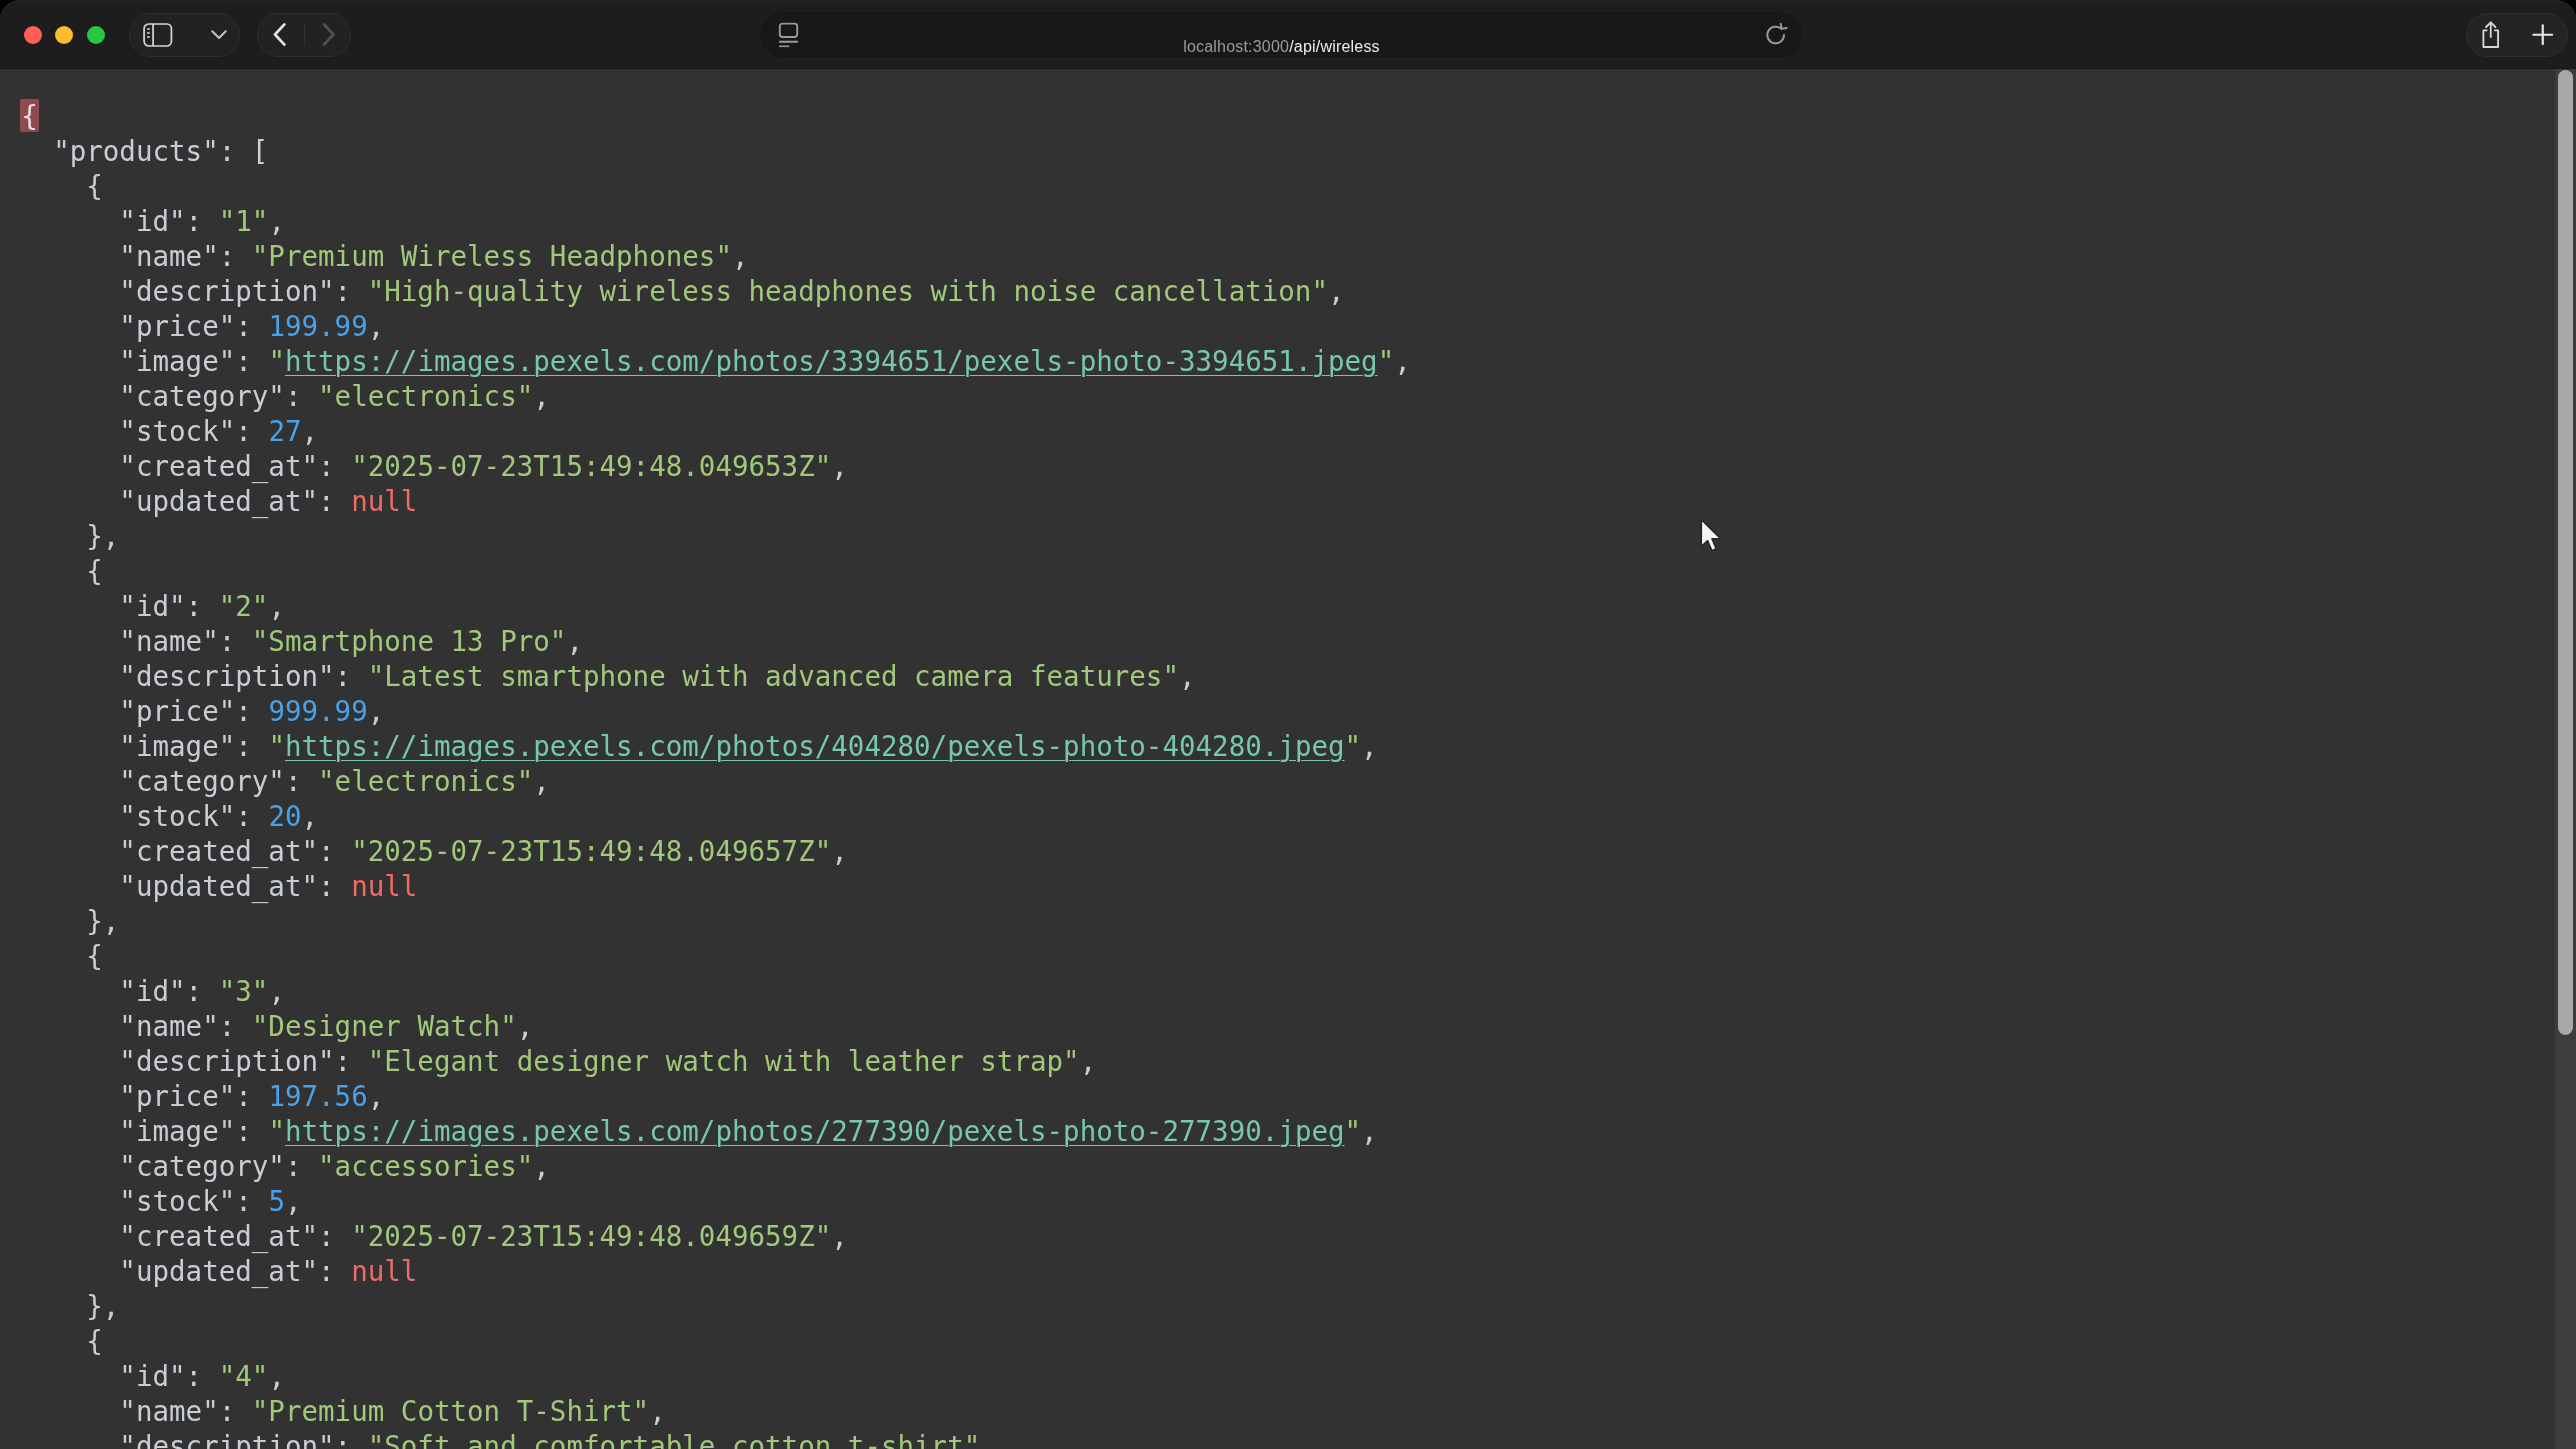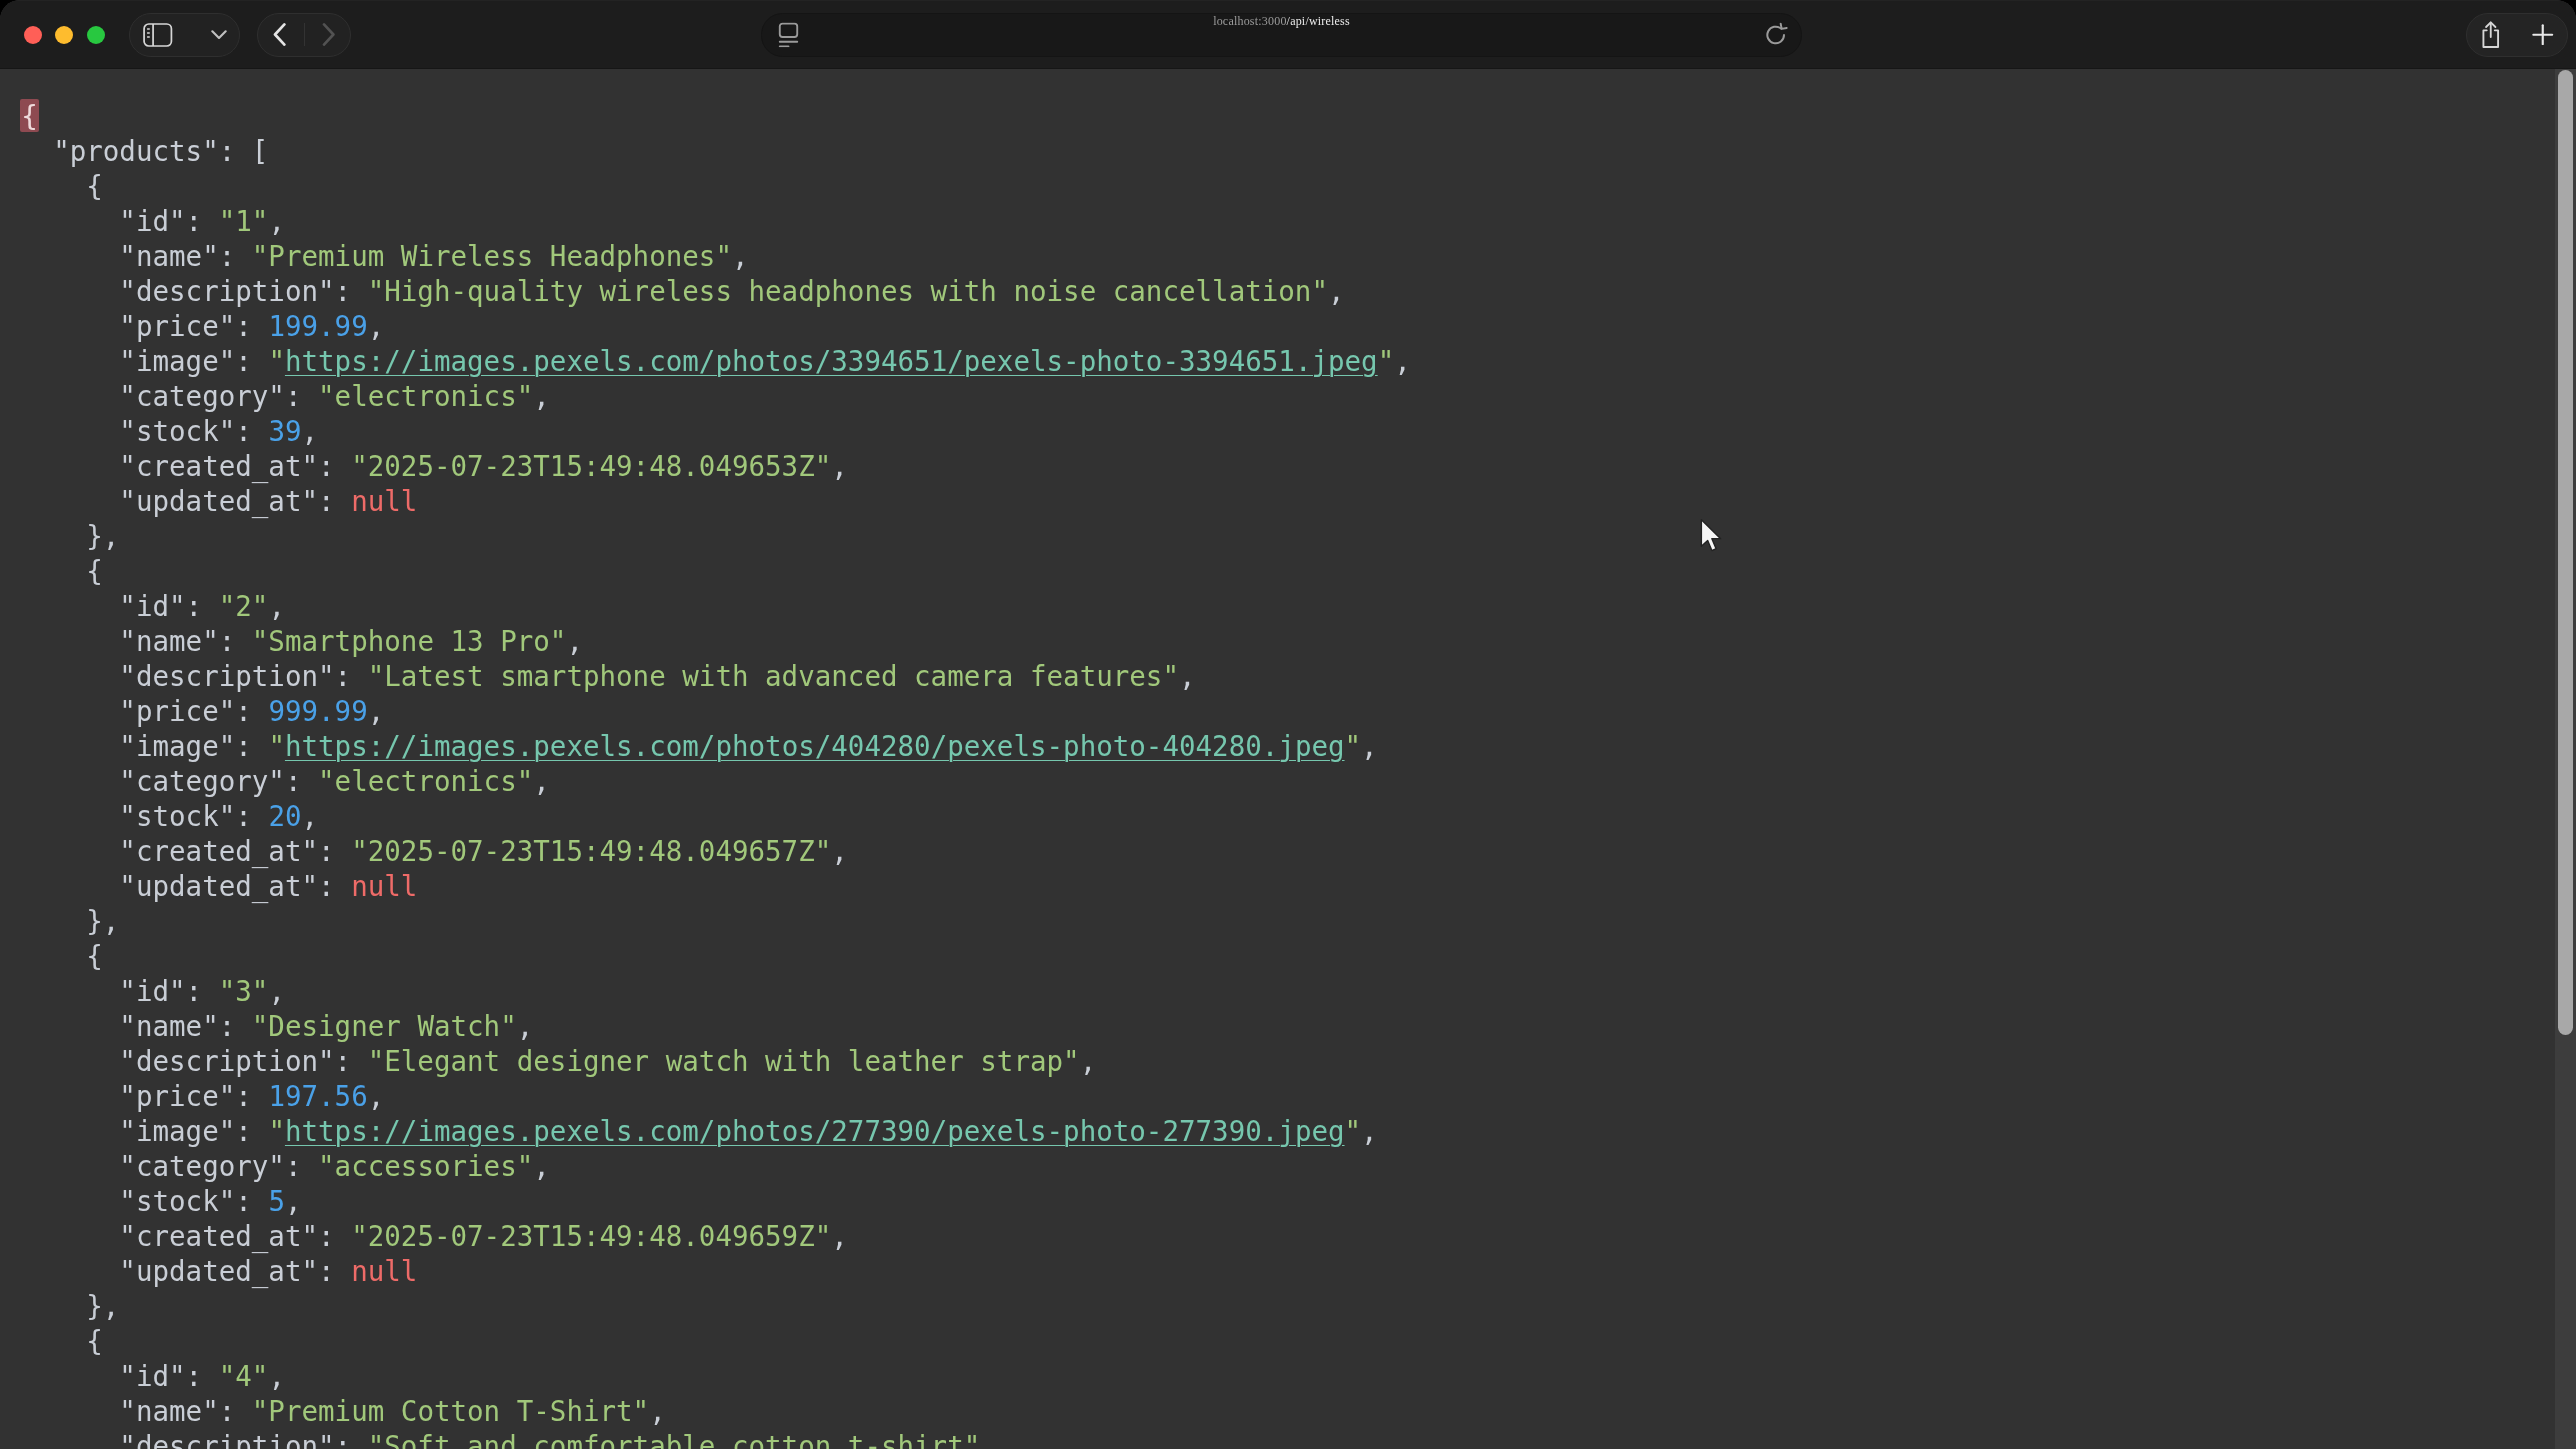--- a/index.html
+++ b/index.html
@@ -39,22 +39,22 @@
     border:0.7px solid var(--button-border);display:flex;align-items:center;}
   .pill-sidebar{left:129px;width:111px;justify-content:space-between;padding:0 12px 0 13.4px;}
   .pill-nav{left:257px;width:94px;justify-content:space-between;padding:0 14.8px;}
   .nav-divider{position:absolute;left:50%;top:9.4px;bottom:9.4px;width:1.3px;background:#333;}
   .pill-right{left:2466px;width:102px;justify-content:space-between;padding:0 13.4px;background:#242424;}
   .toolbar svg{display:block;}
   .tbtn{background:none;border:none;cursor:default;display:flex;align-items:center;justify-content:center;padding:0;}
   
   .urlbar{position:absolute;top:12.7px;left:761px;width:1041px;height:44px;border-radius:21.5px;
     background:var(--url-pill-bg);border:0.7px solid #141414;}
-  .url-text{position:absolute;inset:0;display:flex;align-items:flex-start;justify-content:center;
-    font-size:12px;letter-spacing:0.2px;font-family:Liberation Serif, serif;}
+  .url-text{position:absolute;inset:0;display:flex;align-items:flex-end;justify-content:center;
+    font-size:16px;letter-spacing:0.2px;}
   .url-text .host{color:var(--url-host);}
   .url-text .path{color:var(--url-path);}
   .url-icon-left{position:absolute;left:14.8px;top:50%;transform:translateY(-50%);}
   .url-icon-right{position:absolute;right:13.4px;top:50%;transform:translateY(-50%);}
   
   .content{position:absolute;top:69px;left:0;right:0;bottom:0;background:var(--content-bg);overflow:hidden;}
   pre.code{position:absolute;left:20px;top:29.5px;font-family:"DejaVu Sans Mono",monospace;
     font-size:27.5px;line-height:35px;white-space:pre;color:var(--syntax-punct);}
   pre.code .k{color:var(--syntax-key);}
   pre.code .s{color:var(--syntax-string);}
@@ -169,21 +169,21 @@
   <div class="content">
     <pre class="code"><span class="hl">{</span>
   <span class="k">"products"</span><span class="p">: [</span>
     <span class="p">{</span>
       <span class="k">"id"</span><span class="p">: </span><span class="s">"1"</span><span class="p">,</span>
       <span class="k">"name"</span><span class="p">: </span><span class="s">"Premium Wireless Headphones"</span><span class="p">,</span>
       <span class="k">"description"</span><span class="p">: </span><span class="s">"High-quality wireless headphones with noise cancellation"</span><span class="p">,</span>
       <span class="k">"price"</span><span class="p">: </span><span class="n">199.99</span><span class="p">,</span>
       <span class="k">"image"</span><span class="p">: </span><span class="s">"</span><a class="lnk">https://images.pexels.com/photos/3394651/pexels-photo-3394651.jpeg</a><span class="s">"</span><span class="p">,</span>
       <span class="k">"category"</span><span class="p">: </span><span class="s">"electronics"</span><span class="p">,</span>
-      <span class="k">"stock"</span><span class="p">: </span><span class="n">39</span><span class="p">,</span>
+      <span class="k">"stock"</span><span class="p">: </span><span class="n">27</span><span class="p">,</span>
       <span class="k">"created_at"</span><span class="p">: </span><span class="s">"2025-07-23T15:49:48.049653Z"</span><span class="p">,</span>
       <span class="k">"updated_at"</span><span class="p">: </span><span class="z">null</span>
     <span class="p">},</span>
     <span class="p">{</span>
       <span class="k">"id"</span><span class="p">: </span><span class="s">"2"</span><span class="p">,</span>
       <span class="k">"name"</span><span class="p">: </span><span class="s">"Smartphone 13 Pro"</span><span class="p">,</span>
       <span class="k">"description"</span><span class="p">: </span><span class="s">"Latest smartphone with advanced camera features"</span><span class="p">,</span>
       <span class="k">"price"</span><span class="p">: </span><span class="n">999.99</span><span class="p">,</span>
       <span class="k">"image"</span><span class="p">: </span><span class="s">"</span><a class="lnk">https://images.pexels.com/photos/404280/pexels-photo-404280.jpeg</a><span class="s">"</span><span class="p">,</span>
       <span class="k">"category"</span><span class="p">: </span><span class="s">"electronics"</span><span class="p">,</span>

